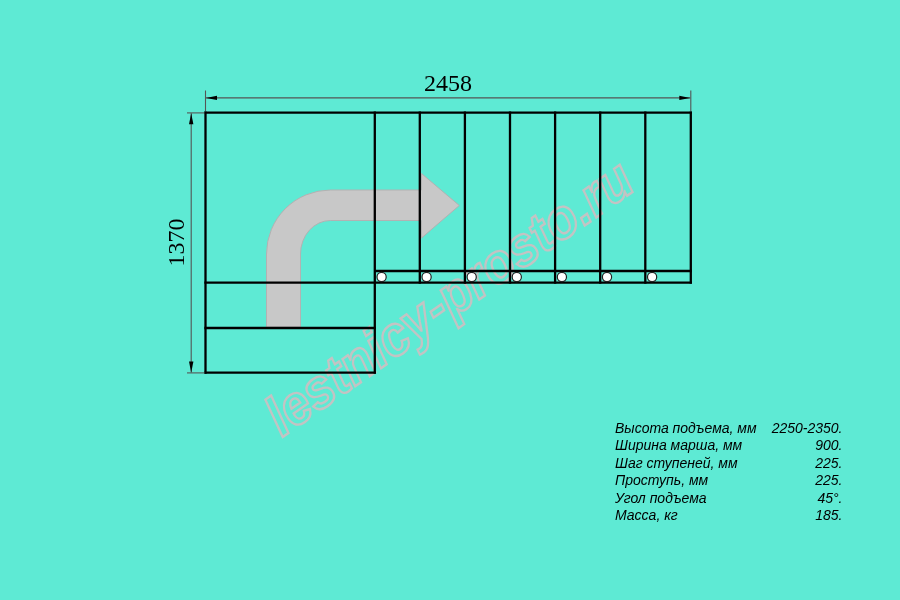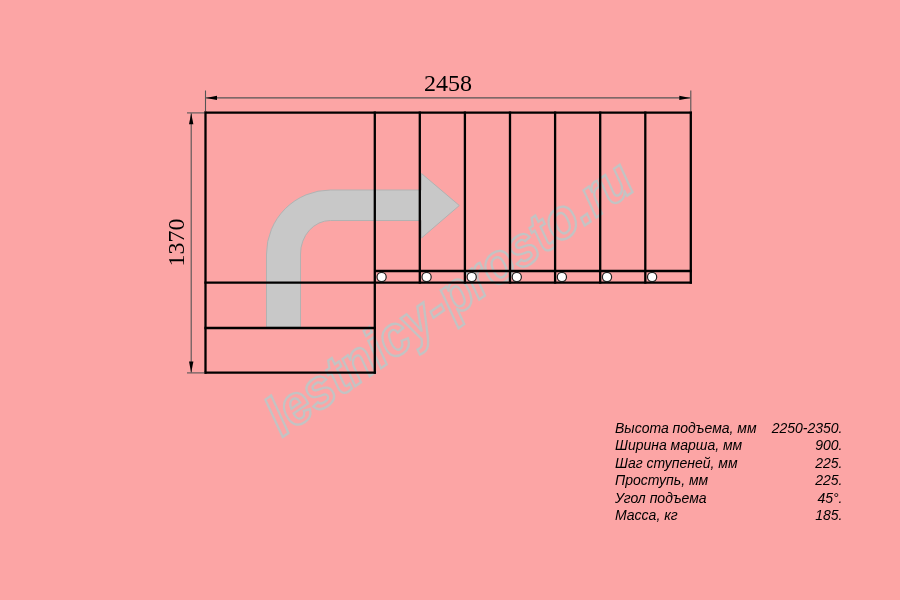--- a/index.html
+++ b/index.html
@@ -1,16 +1,16 @@
 <!DOCTYPE html>
 <html><head>
 <meta charset="utf-8">
 <style>
 html,body{margin:0;padding:0;background:#ffffff;}
-#page{width:900px;height:600px;position:relative;overflow:hidden;background:#fca5a5;}
+#page{width:900px;height:600px;position:relative;overflow:hidden;background:#5eead4;}
 svg{position:absolute;left:0;top:0;}
 </style>
 </head>
 <body>
 <div id="page">
 <svg width="900" height="600" viewBox="0 0 900 600">
 
   <g transform="rotate(-35 282 437.5)">
     <text x="282" y="437.5" textLength="434" lengthAdjust="spacingAndGlyphs" style="font-family:'Liberation Sans',sans-serif;font-size:56px;font-weight:bold;font-style:italic;fill:none;stroke:#c3c3c3;stroke-width:2.4;">lestnicy-prosto.ru</text>
   </g>

